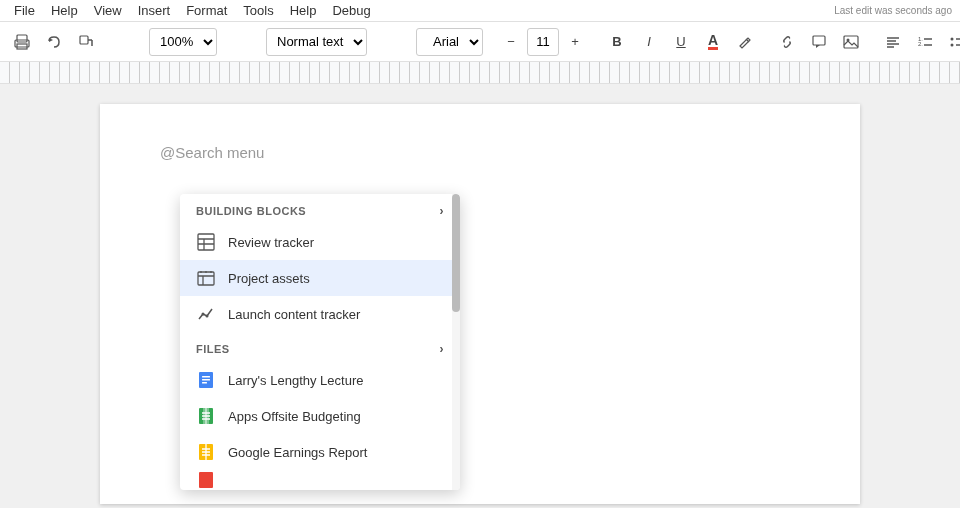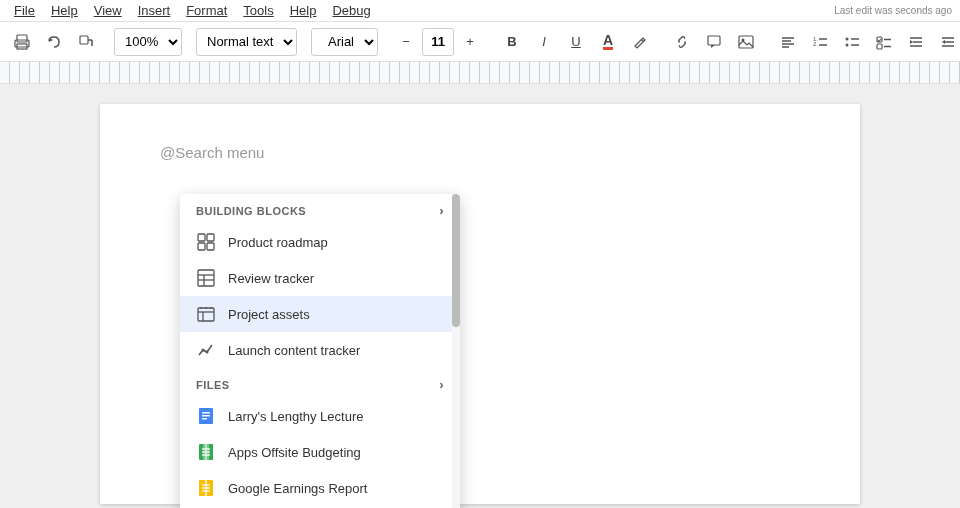--- a/index.html
+++ b/index.html
@@ -14,21 +14,20 @@
       height: 22px;
       border-bottom: 1px solid #e0e0e0;
       gap: 4px;
     }
     .menu-item {
       padding: 0 6px;
       font-size: 13px;
       cursor: pointer;
       border-radius: 3px;
       color: #333;
-      text-decoration: underline;
     }
     .last-edit {
       margin-left: auto;
       font-size: 10px;
       color: #888;
     }
 
     
     .toolbar {
       display: flex;
@@ -54,40 +53,40 @@
       height: 28px;
     }
     .toolbar-select {
       border: 1px solid #ccc;
       border-radius: 3px;
       background: #fff;
       padding: 3px 6px;
       font-size: 13px;
       cursor: pointer;
       height: 28px;
+      margin-left: 35px;
     }
     .toolbar-sep {
       width: 1px;
       height: 20px;
       background: #ddd;
       margin: 0 3px;
     }
     .font-size-group {
       display: flex;
       align-items: center;
       gap: 2px;
     }
     .font-size-input {
       width: 32px;
       text-align: center;
       border: 1px solid #ccc;
       border-radius: 3px;
       height: 28px;
       font-size: 13px;
-      font-weight: bold;
     }
     .bold { font-weight: bold; }
     .italic-btn { font-style: italic; }
     .underline-btn { text-decoration: underline; }
 
     
     .ruler {
       height: 22px;
       background: #f8f9fa;
       border-bottom: 1px solid #e0e0e0;
@@ -378,31 +377,20 @@
 
     <div class="search-menu-text">@Search menu</div>
 
     <div class="dropdown-menu">
 
       <div class="menu-section-header">
         <span>BUILDING BLOCKS</span>
         <span class="menu-section-arrow">›</span>
       </div>
 
-      <div class="menu-entry">
-        <div class="menu-icon">
-          <svg width="18" height="18" viewBox="0 0 18 18">
-            <rect x="1" y="1" width="7" height="7" rx="1" fill="none" stroke="#555" stroke-width="1.3"></rect>
-            <rect x="10" y="1" width="7" height="7" rx="1" fill="none" stroke="#555" stroke-width="1.3"></rect>
-            <rect x="1" y="10" width="7" height="7" rx="1" fill="none" stroke="#555" stroke-width="1.3"></rect>
-            <rect x="10" y="10" width="7" height="7" rx="1" fill="none" stroke="#555" stroke-width="1.3"></rect>
-          </svg>
-        </div>
-        <span class="menu-entry-label">Product roadmap</span>
-      </div>
 
       <div class="menu-entry">
         <div class="menu-icon">
           <svg width="18" height="18" viewBox="0 0 18 18">
             <rect x="1" y="1" width="16" height="16" rx="1" fill="none" stroke="#555" stroke-width="1.3"></rect>
             <line x1="1" y1="6" x2="17" y2="6" stroke="#555" stroke-width="1.3"></line>
             <line x1="1" y1="11" x2="17" y2="11" stroke="#555" stroke-width="1.3"></line>
             <line x1="7" y1="6" x2="7" y2="17" stroke="#555" stroke-width="1.3"></line>
           </svg>
         </div>

